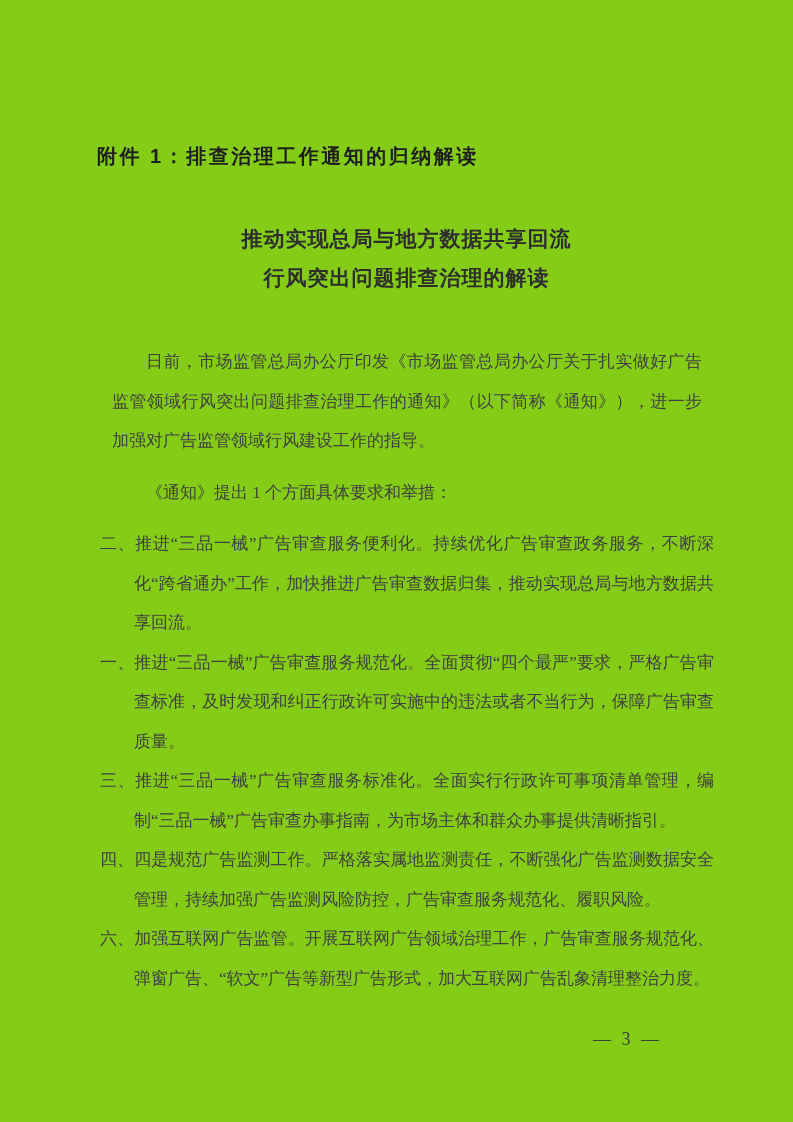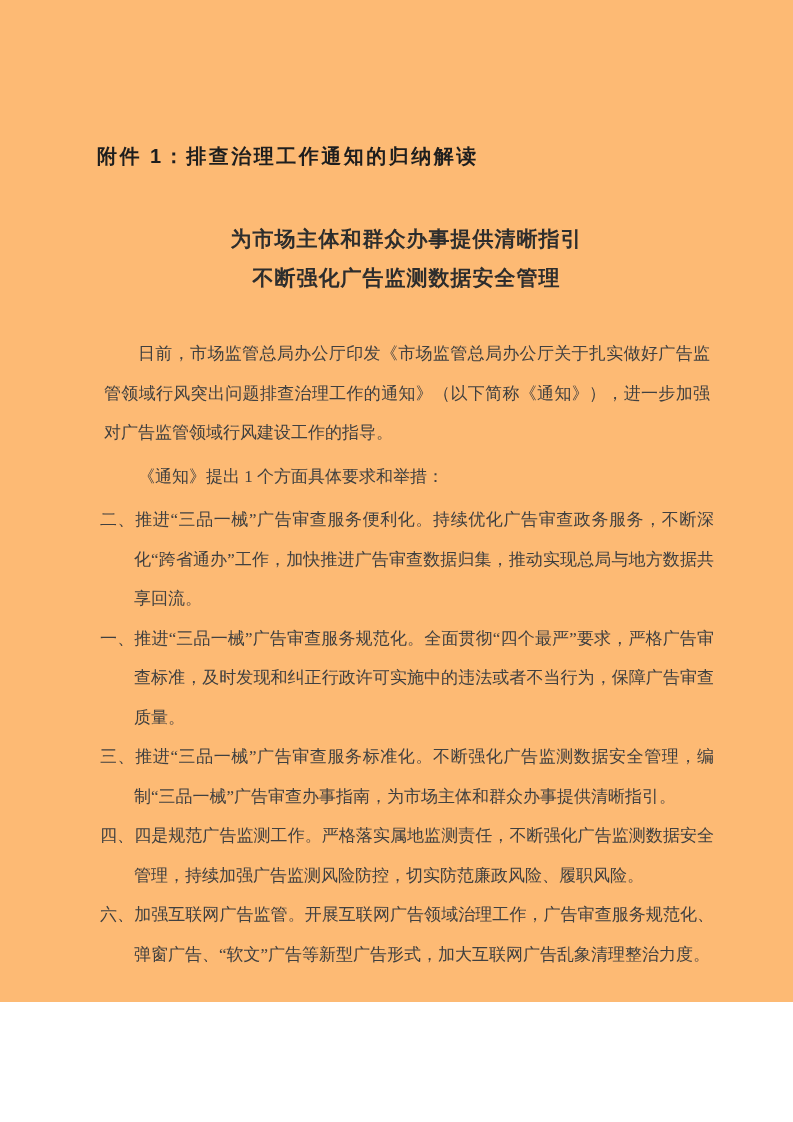--- a/index.html
+++ b/index.html
@@ -1,21 +1,21 @@
 <!DOCTYPE html>
 <html><head>
 <meta charset="utf-8">
 <style>
   * { box-sizing: border-box; }
   html, body { margin: 0; padding: 0; background: #ffffff; }
   .page {
     position: relative;
     width: 793px;
-    height: 1002px;
-    background: #fdba74;
+    height: 1122px;
+    background: #84cc16;
     font-family: "Liberation Serif", serif;
     color: #3a3a3a;
     overflow: hidden;
   }
   .attachment-title {
     position: absolute;
     left: 97px;
     top: 143px;
     font-family: "Liberation Sans", sans-serif;
     font-weight: bold;
@@ -41,21 +41,21 @@
     position: absolute;
     left: 100px;
     top: 330px;
     width: 614px;
     font-size: 17px;
     line-height: 39.5px;
     text-align: justify;
     color: #404040;
   }
   .para {
-    margin: 4px;
+    margin: 12px;
     text-indent: 2em;
   }
   .list-item {
     padding-left: 2em;
     text-indent: -2em;
   }
   .page-number {
     position: absolute;
     top: 1029px;
     right: 131px;
@@ -66,37 +66,37 @@
   }
 </style>
 </head>
 <body>
 
 <div class="page">
 
   <div class="attachment-title">附件 1：排查治理工作通知的归纳解读</div>
 
   <div class="doc-title">
-    <div>为市场主体和群众办事提供清晰指引</div>
-    <div>不断强化广告监测数据安全管理</div>
+    <div>推动实现总局与地方数据共享回流</div>
+    <div>行风突出问题排查治理的解读</div>
   </div>
 
   <div class="content">
 
     <p class="para">日前，市场监管总局办公厅印发《市场监管总局办公厅关于扎实做好广告监管领域行风突出问题排查治理工作的通知》（以下简称《通知》），进一步加强对广告监管领域行风建设工作的指导。</p>
 
     <p class="para">《通知》提出 1 个方面具体要求和举措：</p>
 
     <div class="list-item"><span>二、</span><span>推进“三品一械”广告审查服务便利化。持续优化广告审查政务服务，不断深化“跨省通办”工作，加快推进广告审查数据归集，推动实现总局与地方数据共享回流。</span></div>
 
     <div class="list-item"><span>一、</span><span>推进“三品一械”广告审查服务规范化。全面贯彻“四个最严”要求，严格广告审查标准，及时发现和纠正行政许可实施中的违法或者不当行为，保障广告审查质量。</span></div>
 
-    <div class="list-item"><span>三、</span><span>推进“三品一械”广告审查服务标准化。不断强化广告监测数据安全管理，编制“三品一械”广告审查办事指南，为市场主体和群众办事提供清晰指引。</span></div>
+    <div class="list-item"><span>三、</span><span>推进“三品一械”广告审查服务标准化。全面实行行政许可事项清单管理，编制“三品一械”广告审查办事指南，为市场主体和群众办事提供清晰指引。</span></div>
 
-    <div class="list-item"><span>四、</span><span>四是规范广告监测工作。严格落实属地监测责任，不断强化广告监测数据安全管理，持续加强广告监测风险防控，切实防范廉政风险、履职风险。</span></div>
+    <div class="list-item"><span>四、</span><span>四是规范广告监测工作。严格落实属地监测责任，不断强化广告监测数据安全管理，持续加强广告监测风险防控，广告审查服务规范化、履职风险。</span></div>
 
 
     <div class="list-item"><span>六、</span><span>加强互联网广告监管。开展互联网广告领域治理工作，广告审查服务规范化、弹窗广告、“软文”广告等新型广告形式，加大互联网广告乱象清理整治力度。</span></div>
 
   </div>
 
   <div class="page-number">— 3 —</div>
 
 </div>
 

